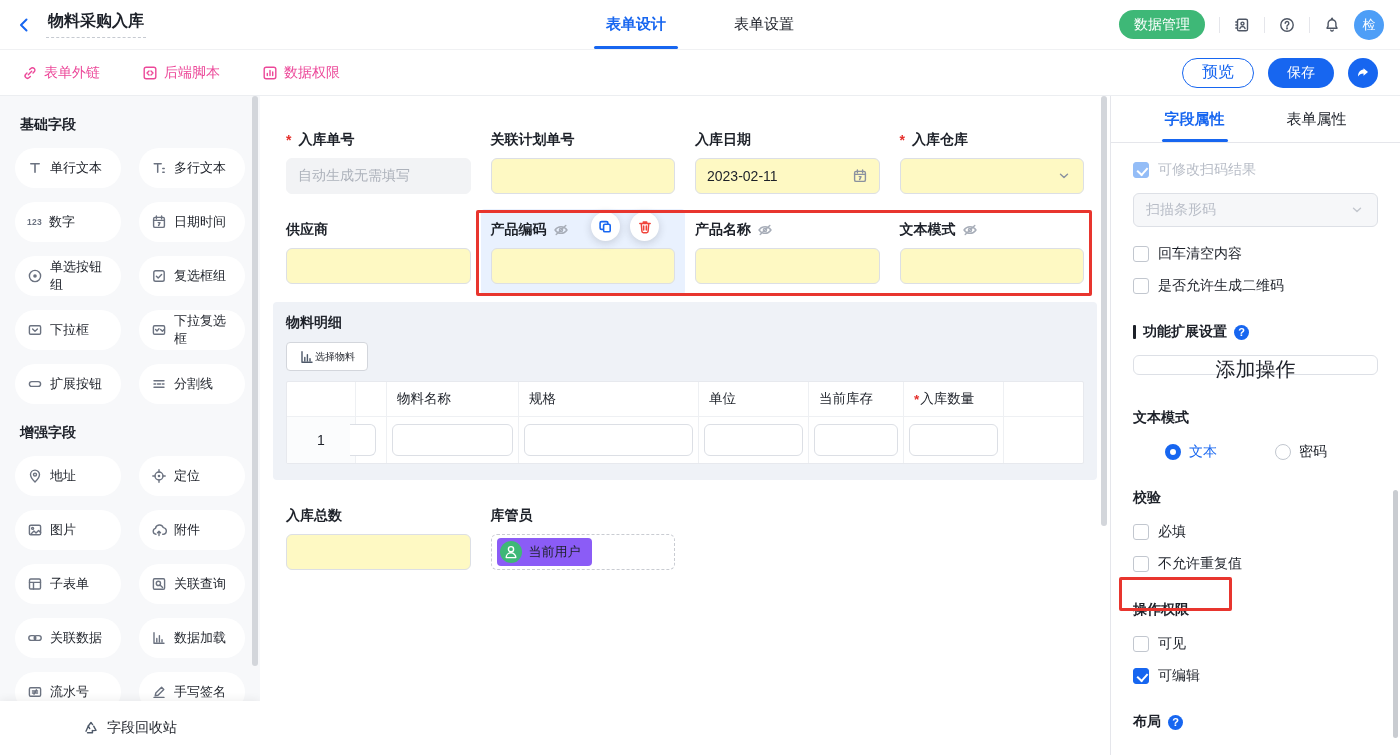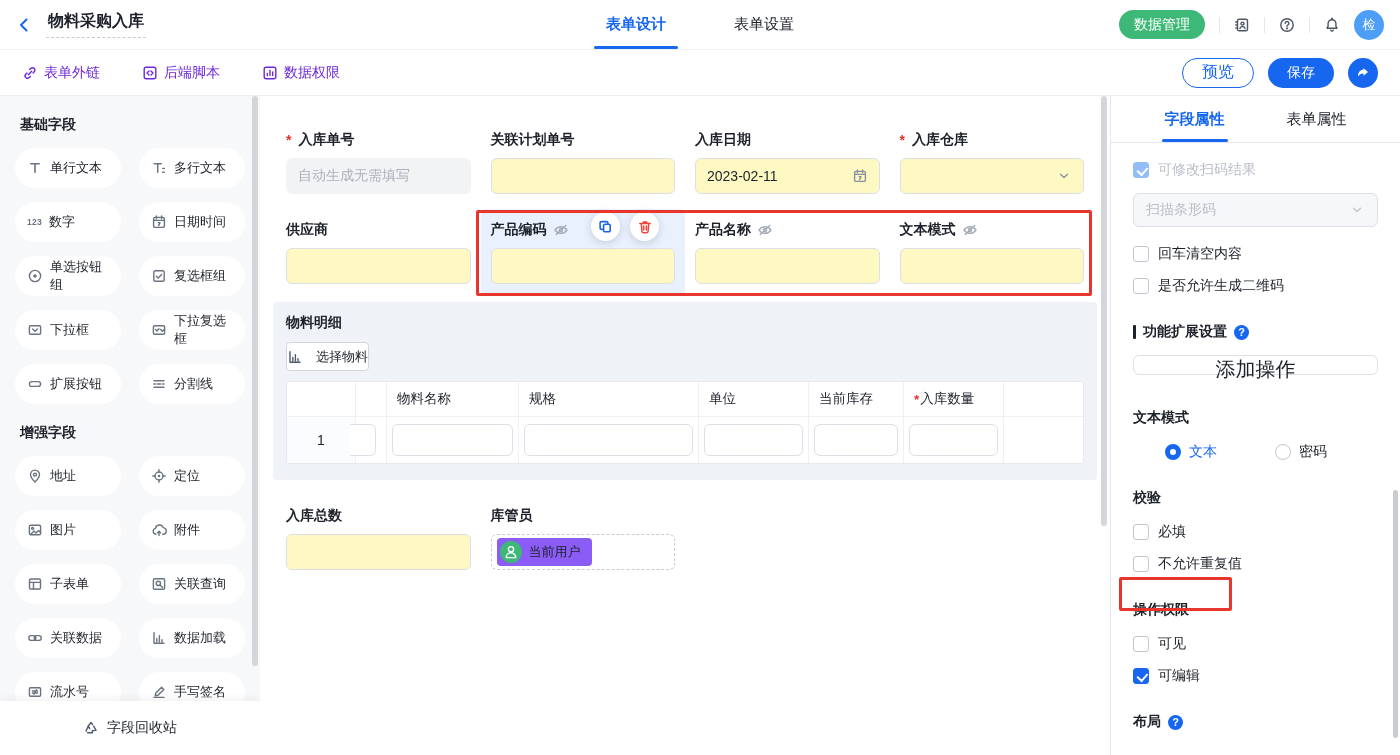--- a/index.html
+++ b/index.html
@@ -23,21 +23,21 @@
   .top-tab.active { color:#1766f0; font-weight:600; }
   .top-tab.active::after { content:""; position:absolute; left:-12px; right:-12px; bottom:0; height:3px; background:#1766f0; border-radius:2px; }
   .top-right { margin-left:auto; display:flex; align-items:center; gap:14px; }
   .pill-green { background:#3eb877; color:#fff; height:29px; border-radius:15px; padding:0 15px; display:flex; align-items:center; font-size:14px; border:none; cursor:pointer; }
   .vdiv { width:1px; height:16px; background:#e5e6eb; }
   .top-ic { color:#4e5664; cursor:pointer; display:flex; }
   .avatar { width:30px; height:30px; border-radius:50%; background:#4d9ef7; color:#fff; font-size:13px; display:flex; align-items:center; justify-content:center; cursor:pointer; }
 
   
   .toolbar { height:46px; background:#fff; border-bottom:1px solid #eceef1; display:flex; align-items:center; padding:0 22px; position:relative; z-index:4; }
-  .tool-link { color:#6d28d9; display:flex; align-items:center; gap:6px; margin-right:42px; cursor:pointer; font-size:14px; }
+  .tool-link { color:#ec4899; display:flex; align-items:center; gap:6px; margin-right:42px; cursor:pointer; font-size:14px; }
   .toolbar-right { margin-left:auto; display:flex; align-items:center; gap:14px; }
   .btn-outline { height:30px; border-radius:15px; border:1px solid #1766f0; color:#1766f0; background:#fff; padding:0 19px; font-size:16px; cursor:pointer; }
   .btn-primary { height:30px; border-radius:15px; border:none; color:#fff; background:#1766f0; padding:0 19px; font-size:14px; cursor:pointer; }
   .btn-share { width:30px; height:30px; border-radius:50%; background:#1766f0; color:#fff; border:none; display:flex; align-items:center; justify-content:center; cursor:pointer; }
 
   
   .workspace { display:flex; height:659px; }
 
   
   .sidebar { width:260px; background:#f7f8fa; position:relative; overflow:hidden; flex:none; }
@@ -64,21 +64,21 @@
   .fctrl .i { color:#8a919f; }
   .fld.selected { background:#e9f1fe; border-radius:4px; margin:-11px -10px; padding:11px 10px; position:relative; }
   .fab-group { position:absolute; top:3px; right:26px; display:flex; gap:10px; }
   .fab { width:29px; height:29px; border-radius:50%; background:#fff; box-shadow:0 2px 8px rgba(31,35,41,.18); display:flex; align-items:center; justify-content:center; cursor:pointer; }
   .fab.copy { color:#1766f0; }
   .fab.del { color:#f0443b; }
 
   
   .subtable-sec { background:#eff2f7; border-radius:4px; margin:18px -13px 0 -13px; padding:12px 13px 16px 13px; }
   .st-title { font-weight:700; font-size:14px; }
-  .st-btn { margin-top:10px; height:29px; background:#fff; border:1px solid #d3d6dc; border-radius:4px; display:inline-flex; align-items:center; gap:13px; padding:0 0; font-size:13px; color:#1d2129; cursor:pointer; }
+  .st-btn { margin-top:10px; height:29px; background:#fff; border:1px solid #d3d6dc; border-radius:4px; display:inline-flex; align-items:center; gap:0; padding:0 12px; font-size:10px; color:#1d2129; cursor:pointer; }
   .st-btn .i { color:#4e5969; }
   .st-table { margin-top:10px; background:#fff; border:1px solid #e7e9ee; border-radius:2px; display:flex; }
   .st-col { border-right:1px solid #eef0f3; flex:none; }
   .st-col:last-child { border-right:none; }
   .st-th { height:35px; border-bottom:1px solid #eef0f3; display:flex; align-items:center; padding:0 10px; font-size:13.5px; color:#1d2129; white-space:nowrap; }
   .st-td { height:46px; display:flex; align-items:center; justify-content:center; padding:0 5px; }
   .st-td input, .cell-input { width:100%; height:32px; border:1px solid #dcdfe5; border-radius:6px; background:#fff; outline:none; padding:0 8px; font:inherit; }
   .st-rownum { font-size:14px; color:#1d2129; }
   .clip-input { width:26px; height:32px; border:1px solid #dcdfe5; border-left:none; border-radius:0 6px 6px 0; margin-left:-6px; background:#fff; }
 

